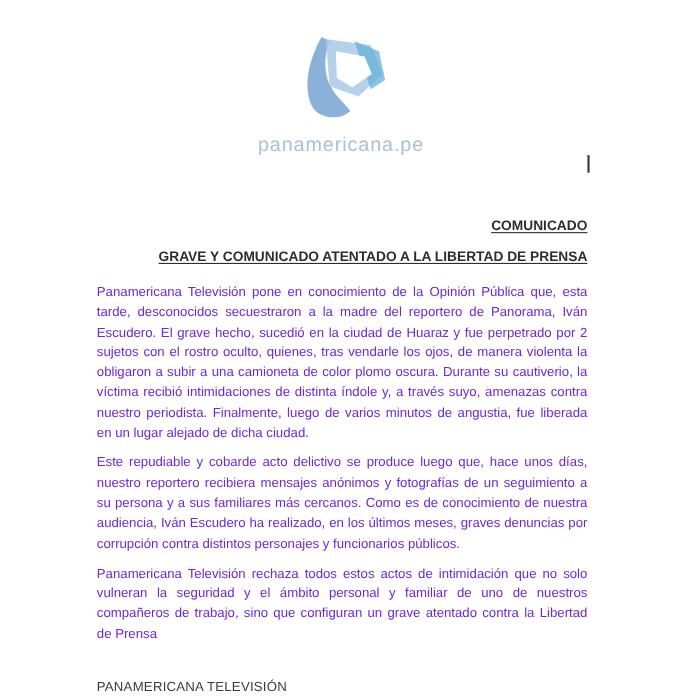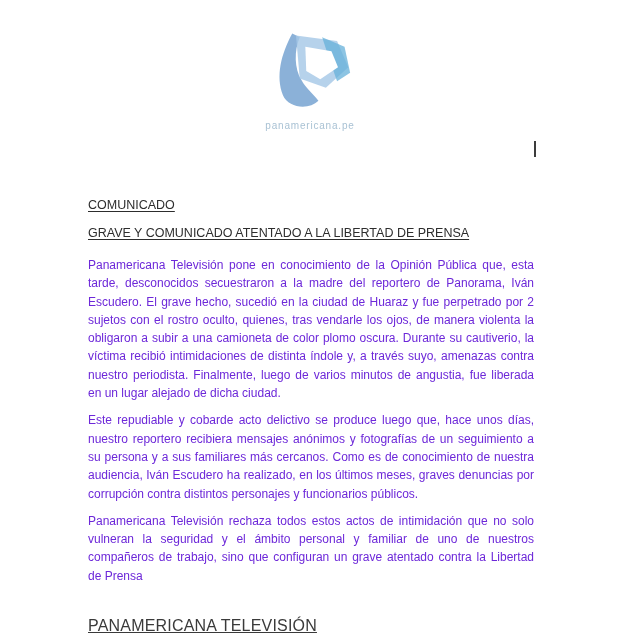--- a/index.html
+++ b/index.html
@@ -20,21 +20,21 @@
     position: absolute;
     top: 28px;
     left: 50%;
     transform: translateX(-50%);
     width: 160px;
     text-align: center;
   }
   .logo-svg { width: 84px; height: 84px; display: inline-block; }
   .logo-label {
     margin-top: 4px;
-    font-size: 10px;
+    font-size: 18px;
     letter-spacing: 0.8px;
     color: #a9c2d4;
     font-weight: 400;
   }
   
   .cursor-mark {
     position: absolute;
     left: 534px;
     top: 141px;
     width: 2px;
@@ -43,42 +43,41 @@
   }
   
   .content {
     position: absolute;
     left: 88px;
     top: 198px;
     width: 446px;
     color: #3a3a3a;
   }
   .doc-title, .doc-subtitle {
-    text-align: left;
+    text-align: right;
     font-size: 12.5px;
-    font-weight: 400;
+    font-weight: 700;
     color: #2d2d2d;
     text-decoration: underline;
     text-underline-offset: 2px;
   }
   .doc-title   { margin-bottom: 14px; }
   .doc-subtitle{ margin-bottom: 16px; }
   .doc-para {
     font-size: 12px;
     line-height: 18.3px;
     text-align: justify;
     color: #6d28d9;
     margin-bottom: 9px;
   }
   .doc-signature {
     margin-top: 32px;
-    font-size: 16px;
+    font-size: 12px;
     color: #3a3a3a;
     letter-spacing: 0.2px;
-    text-decoration: underline;
   }
 </style>
 </head>
 <body>
 
 <div class="page">
 
   <div class="logo-wrap">
     <svg class="logo-svg" viewBox="0 0 90 90">
       <path d="M26,6 C14,28 8,52 16,72 C22,86 44,88 54,78 C48,70 40,64 36,56 C28,44 28,24 34,10 Z" fill-opacity="0.9" fill="#7ea8d4"></path>

